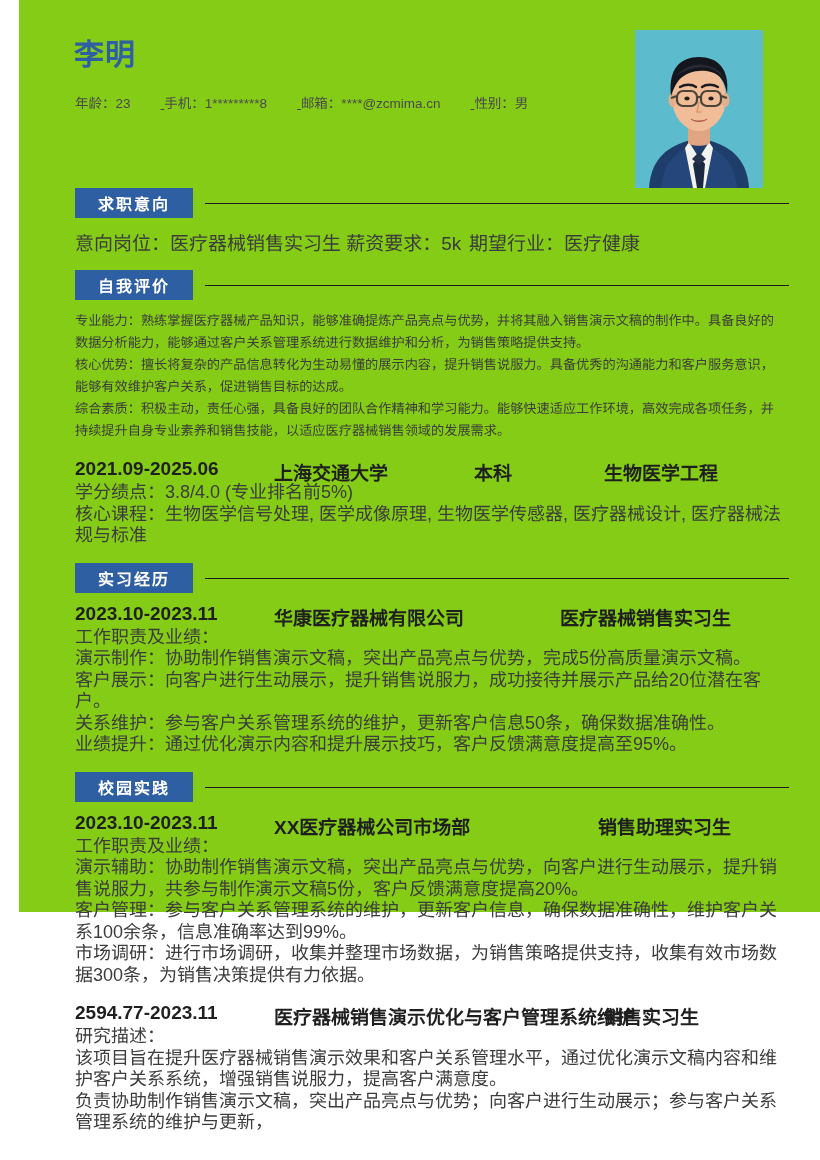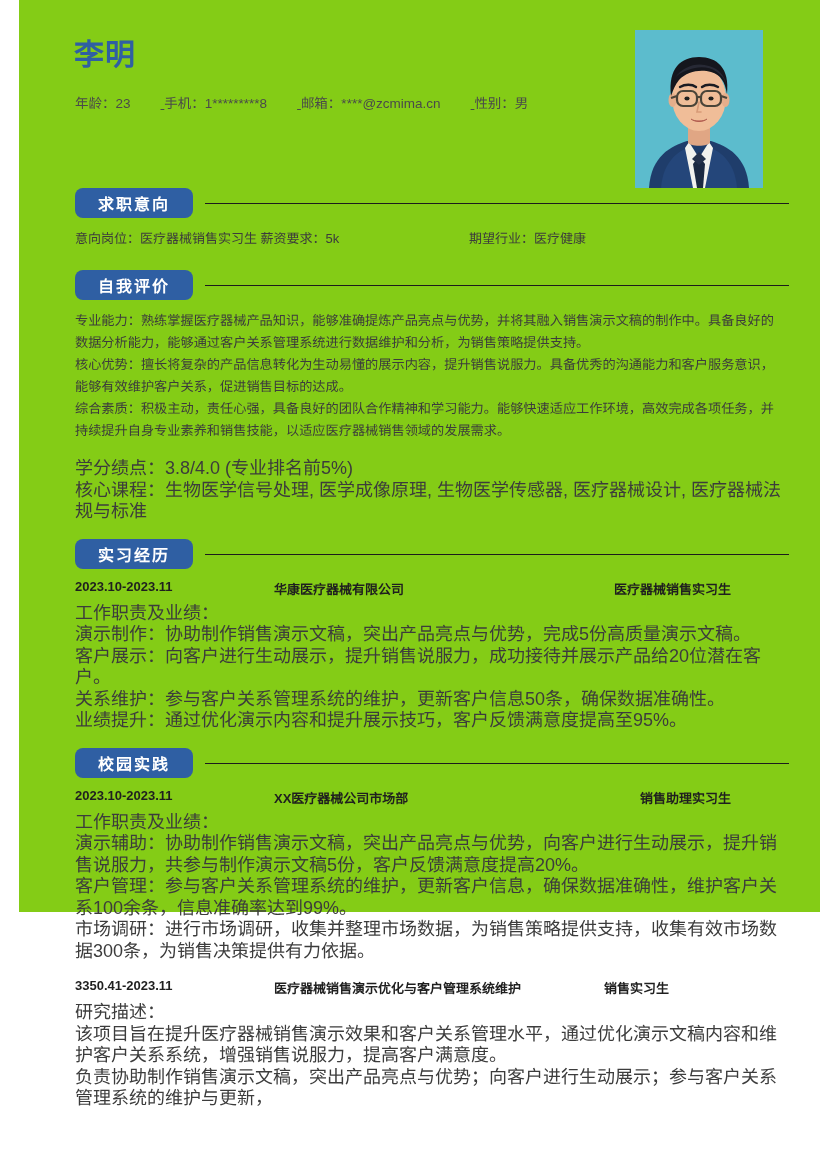--- a/index.html
+++ b/index.html
@@ -85,21 +85,20 @@
     background: #2f5fa3;
     color: #ffffff;
     font-size: 16px;
     font-weight: bold;
     letter-spacing: 2px;
     display: flex;
     align-items: center;
     justify-content: center;
     padding: 4px 14px;
     box-sizing: border-box;
-    border-radius: 8px;
   }
   .sec-rule {
     position: absolute;
     left: 136px;
     right: 0px;
     top: 15px;
     height: 1px;
     background: #1c1c1c;
   }
 
@@ -110,21 +109,21 @@
     color: #3c3c3c;
     padding-left: 6px;
     padding-right: 4px;
   }
   .body-text p { margin: 0; }
 
   
   .entry-row {
     position: relative;
     height: 22px;
-    font-size: 13px;
+    font-size: 19px;
     font-weight: bold;
     color: #1f1f1f;
     margin-bottom: 2px;
   }
   .entry-row span { position: absolute; top: 0; white-space: nowrap; }
   .col-date  { left: 6px; }
   .col-org   { left: 205px; }
   .col-deg   { left: 405px; }
   .col-major { left: 535px; }
   .col-role-r{ right: 58px; }
@@ -229,20 +228,26 @@
     <div class="body-text">
       <p>专业能力：熟练掌握医疗器械产品知识，能够准确提炼产品亮点与优势，并将其融入销售演示文稿的制作中。具备良好的数据分析能力，能够通过客户关系管理系统进行数据维护和分析，为销售策略提供支持。</p>
       <p>核心优势：擅长将复杂的产品信息转化为生动易懂的展示内容，提升销售说服力。具备优秀的沟通能力和客户服务意识，能够有效维护客户关系，促进销售目标的达成。</p>
       <p>综合素质：积极主动，责任心强，具备良好的团队合作精神和学习能力。能够快速适应工作环境，高效完成各项任务，并持续提升自身专业素养和销售技能，以适应医疗器械销售领域的发展需求。</p>
     </div>
   </div>
 
   <div class="sp-16"></div>
 
   <div class="section">
+    <div class="entry-row">
+      <span class="col-date">2021.09-2025.06</span>
+      <span class="col-org">上海交通大学</span>
+      <span class="col-deg">本科</span>
+      <span class="col-major">生物医学工程</span>
+    </div>
     <div class="detail-lines">
       <p>学分绩点：3.8/4.0 (专业排名前5%)</p>
       <p>核心课程：生物医学信号处理, 医学成像原理, 生物医学传感器, 医疗器械设计, 医疗器械法规与标准</p>
     </div>
   </div>
 
   <div class="sp-16"></div>
 
   <div class="section">
     <div class="sec-head">
@@ -280,21 +285,21 @@
       <p>演示辅助：协助制作销售演示文稿，突出产品亮点与优势，向客户进行生动展示，提升销售说服力，共参与制作演示文稿5份，客户反馈满意度提高20%。</p>
       <p>客户管理：参与客户关系管理系统的维护，更新客户信息，确保数据准确性，维护客户关系100余条，信息准确率达到99%。</p>
       <p>市场调研：进行市场调研，收集并整理市场数据，为销售策略提供支持，收集有效市场数据300条，为销售决策提供有力依据。</p>
     </div>
   </div>
 
   <div class="sp-16"></div>
 
   <div class="section">
     <div class="entry-row">
-      <span class="col-date">3350.41-2023.11</span>
+      <span class="col-date">2594.77-2023.11</span>
       <span class="col-org">医疗器械销售演示优化与客户管理系统维护</span>
       <span class="col-role-m">销售实习生</span>
     </div>
     <div class="detail-lines">
       <p>研究描述：</p>
       <p>该项目旨在提升医疗器械销售演示效果和客户关系管理水平，通过优化演示文稿内容和维护客户关系系统，增强销售说服力，提高客户满意度。</p>
       <p>负责协助制作销售演示文稿，突出产品亮点与优势；向客户进行生动展示；参与客户关系管理系统的维护与更新，</p>
     </div>
   </div>
 

